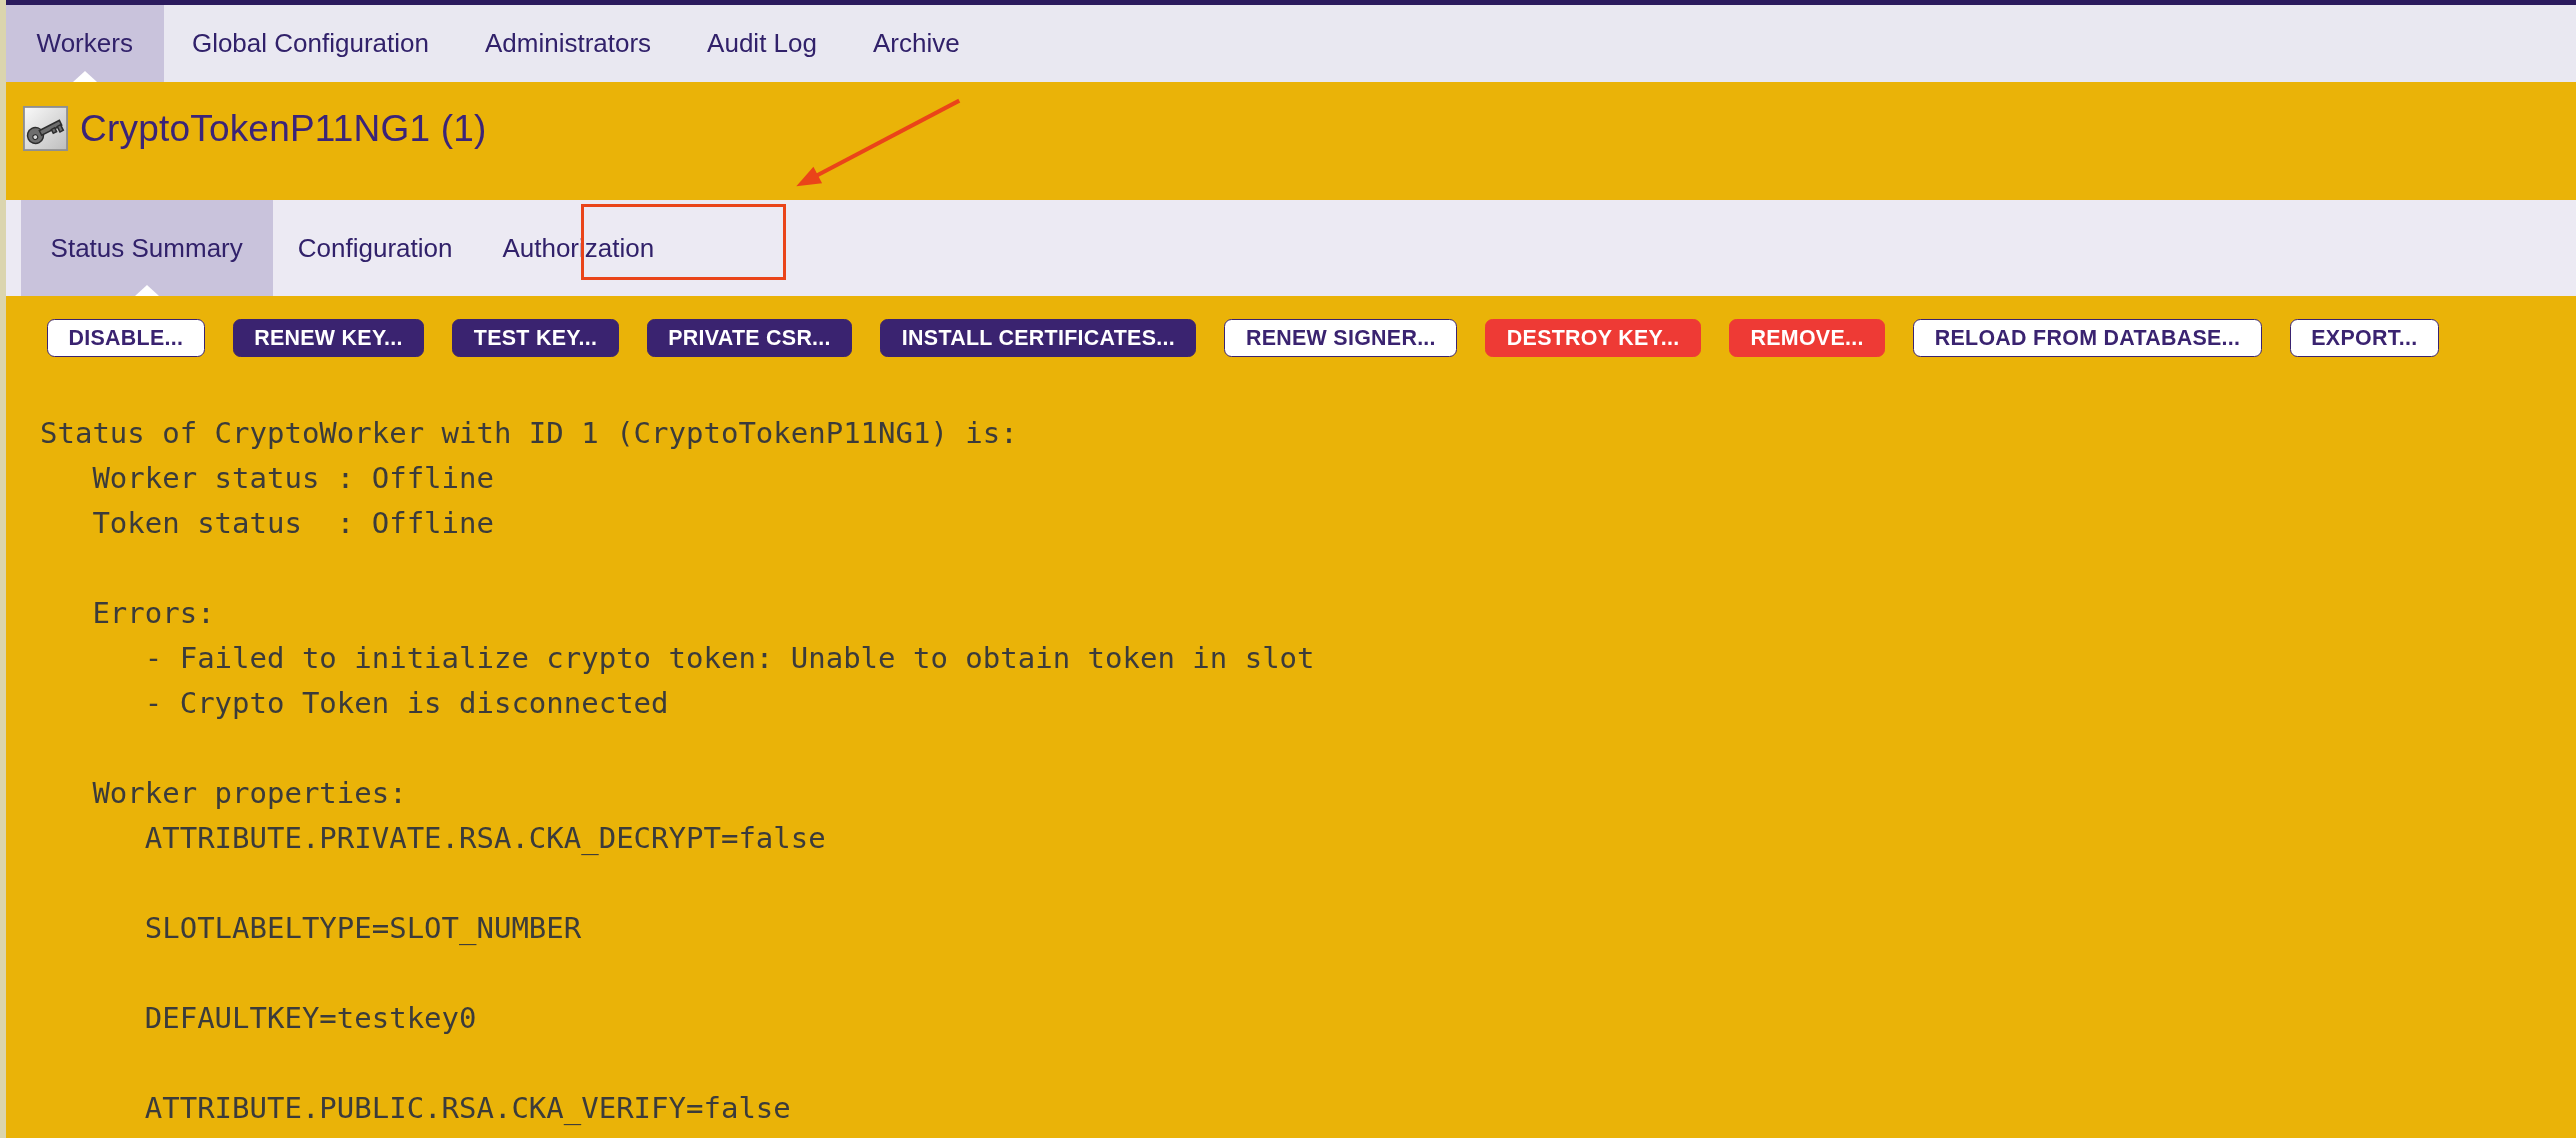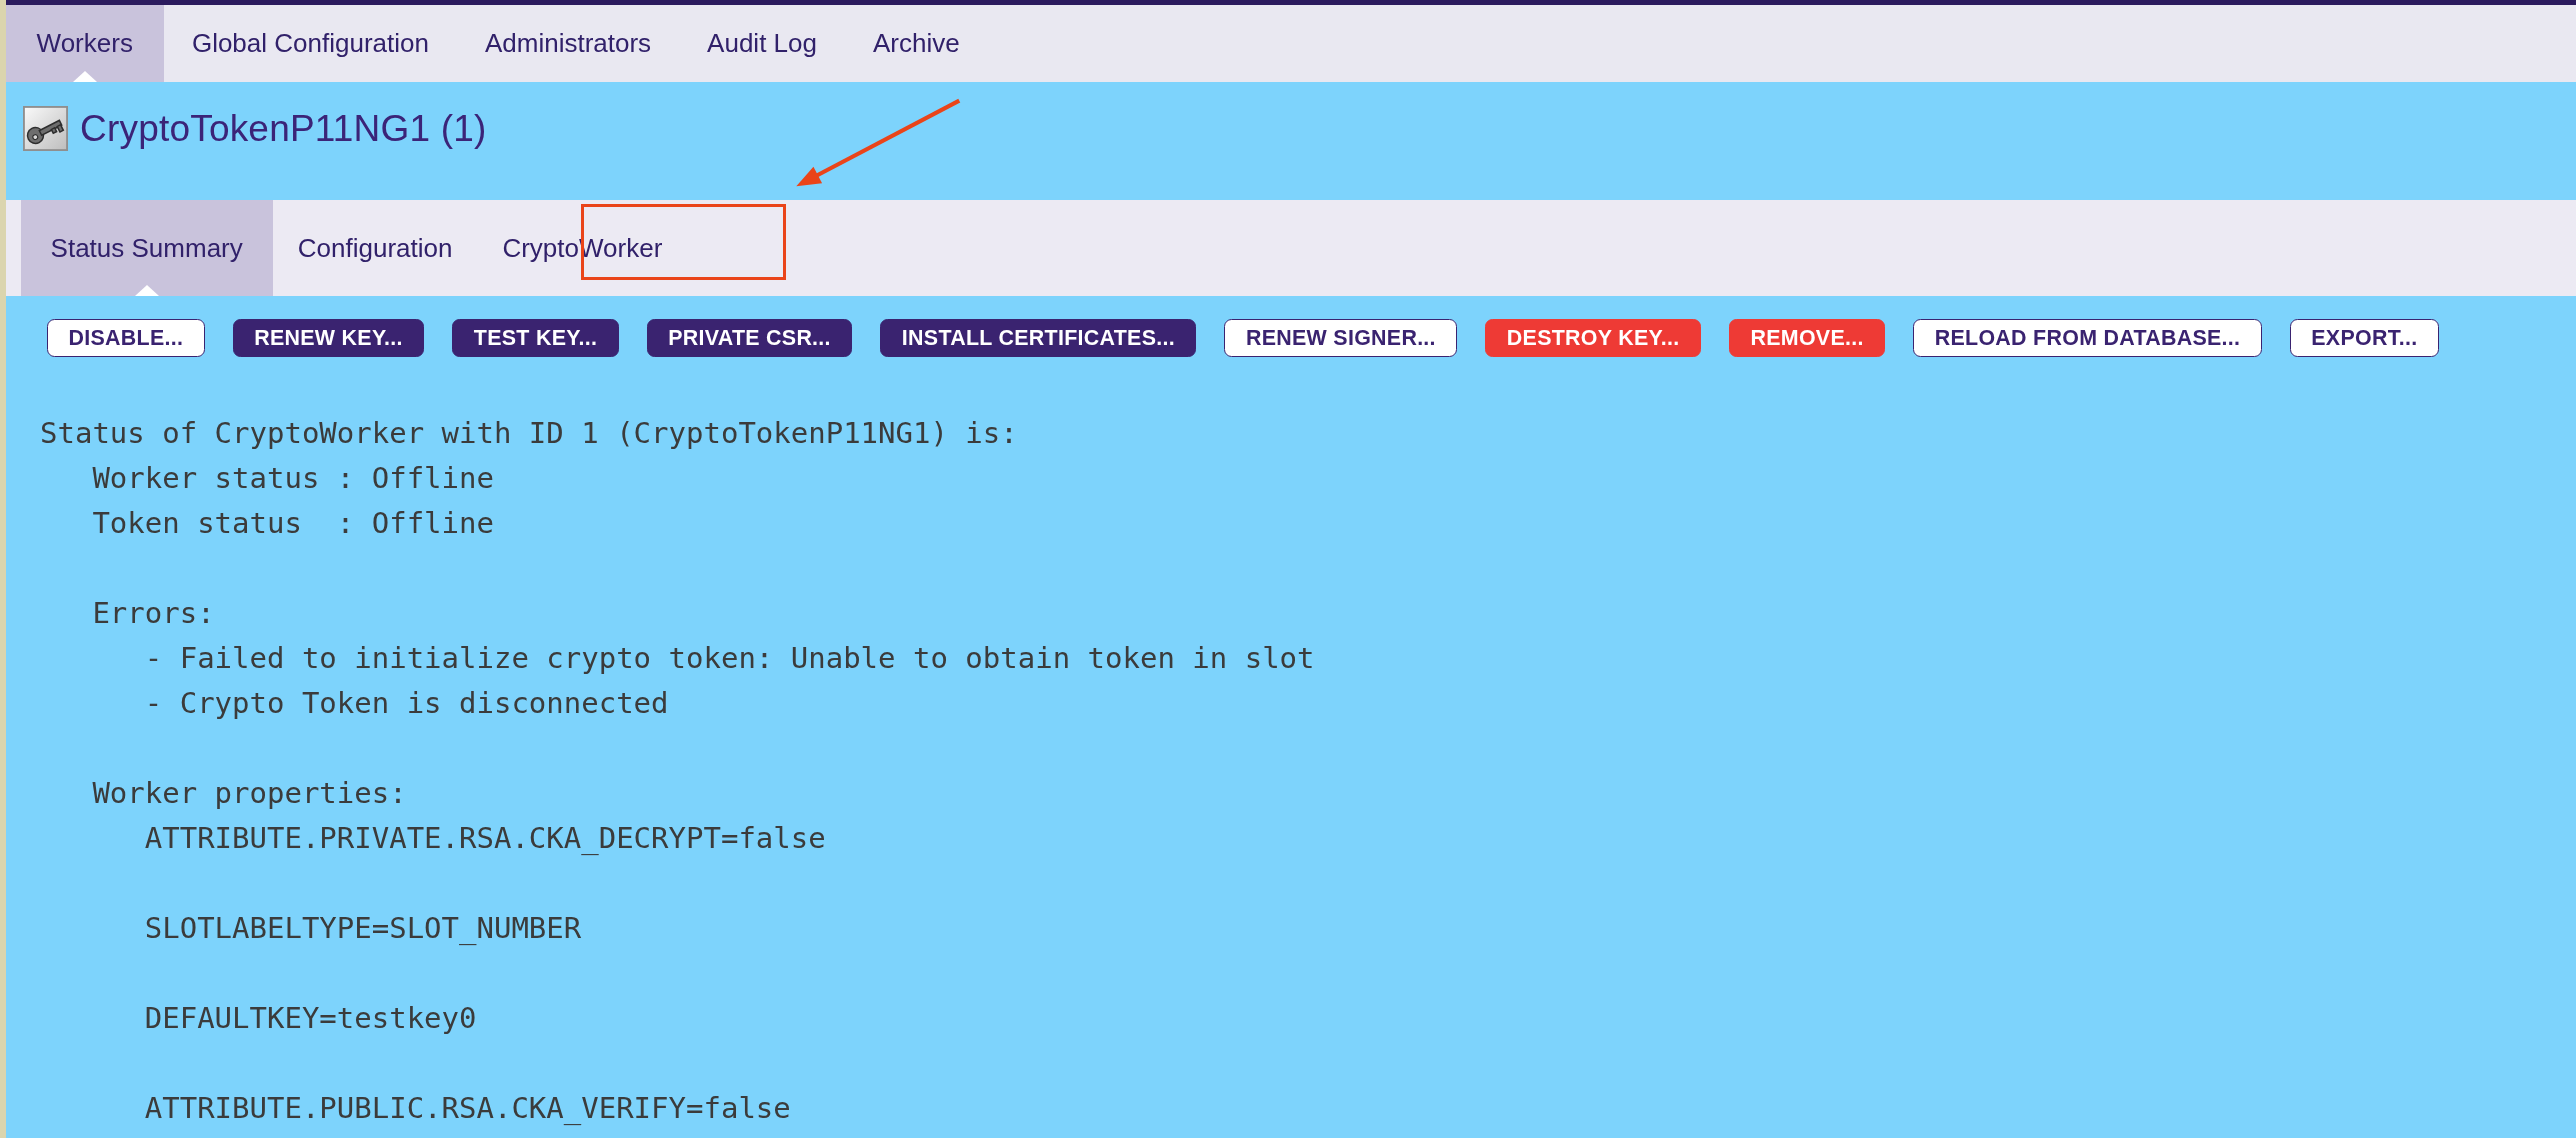--- a/index.html
+++ b/index.html
@@ -1,16 +1,16 @@
 <!DOCTYPE html>
 <html style="font-size:15px"><head>
 <meta charset="utf-8">
 <style>
   html,body{margin:0;padding:0;background:#ffffff;}
-  #page{position:relative;width:2576px;height:1138px;background:#7dd3fc;overflow:hidden;
+  #page{position:relative;width:2576px;height:1138px;background:#eab308;overflow:hidden;
         font-family:"Liberation Sans",sans-serif;}
 
   
   .edge-strip{position:absolute;left:0;top:0;width:5.6px;height:1138px;background:#dbd5ae;}
 
   
   .top-bar{position:absolute;left:5.6px;right:0;top:0;height:4.7px;background:#2b1b5e;}
 
   
   .navbar{position:absolute;left:5.6px;right:0;top:4.7px;height:77px;background:#e9e8f1;
@@ -101,21 +101,21 @@
 
   <div class="tabbar">
     <div class="tab-item active">
       <span>Status Summary</span>
       <span class="notch"></span>
     </div>
     <div class="tab-item">
       <span>Configuration</span>
     </div>
     <div class="tab-item">
-      <span>CryptoWorker</span>
+      <span>Authorization</span>
     </div>
   </div>
 
   <div class="toolbar">
     <button class="btn outline">DISABLE...</button>
     <button class="btn filled">RENEW KEY...</button>
     <button class="btn filled">TEST KEY...</button>
     <button class="btn filled">PRIVATE CSR...</button>
     <button class="btn filled">INSTALL CERTIFICATES...</button>
     <button class="btn outline">RENEW SIGNER...</button>

